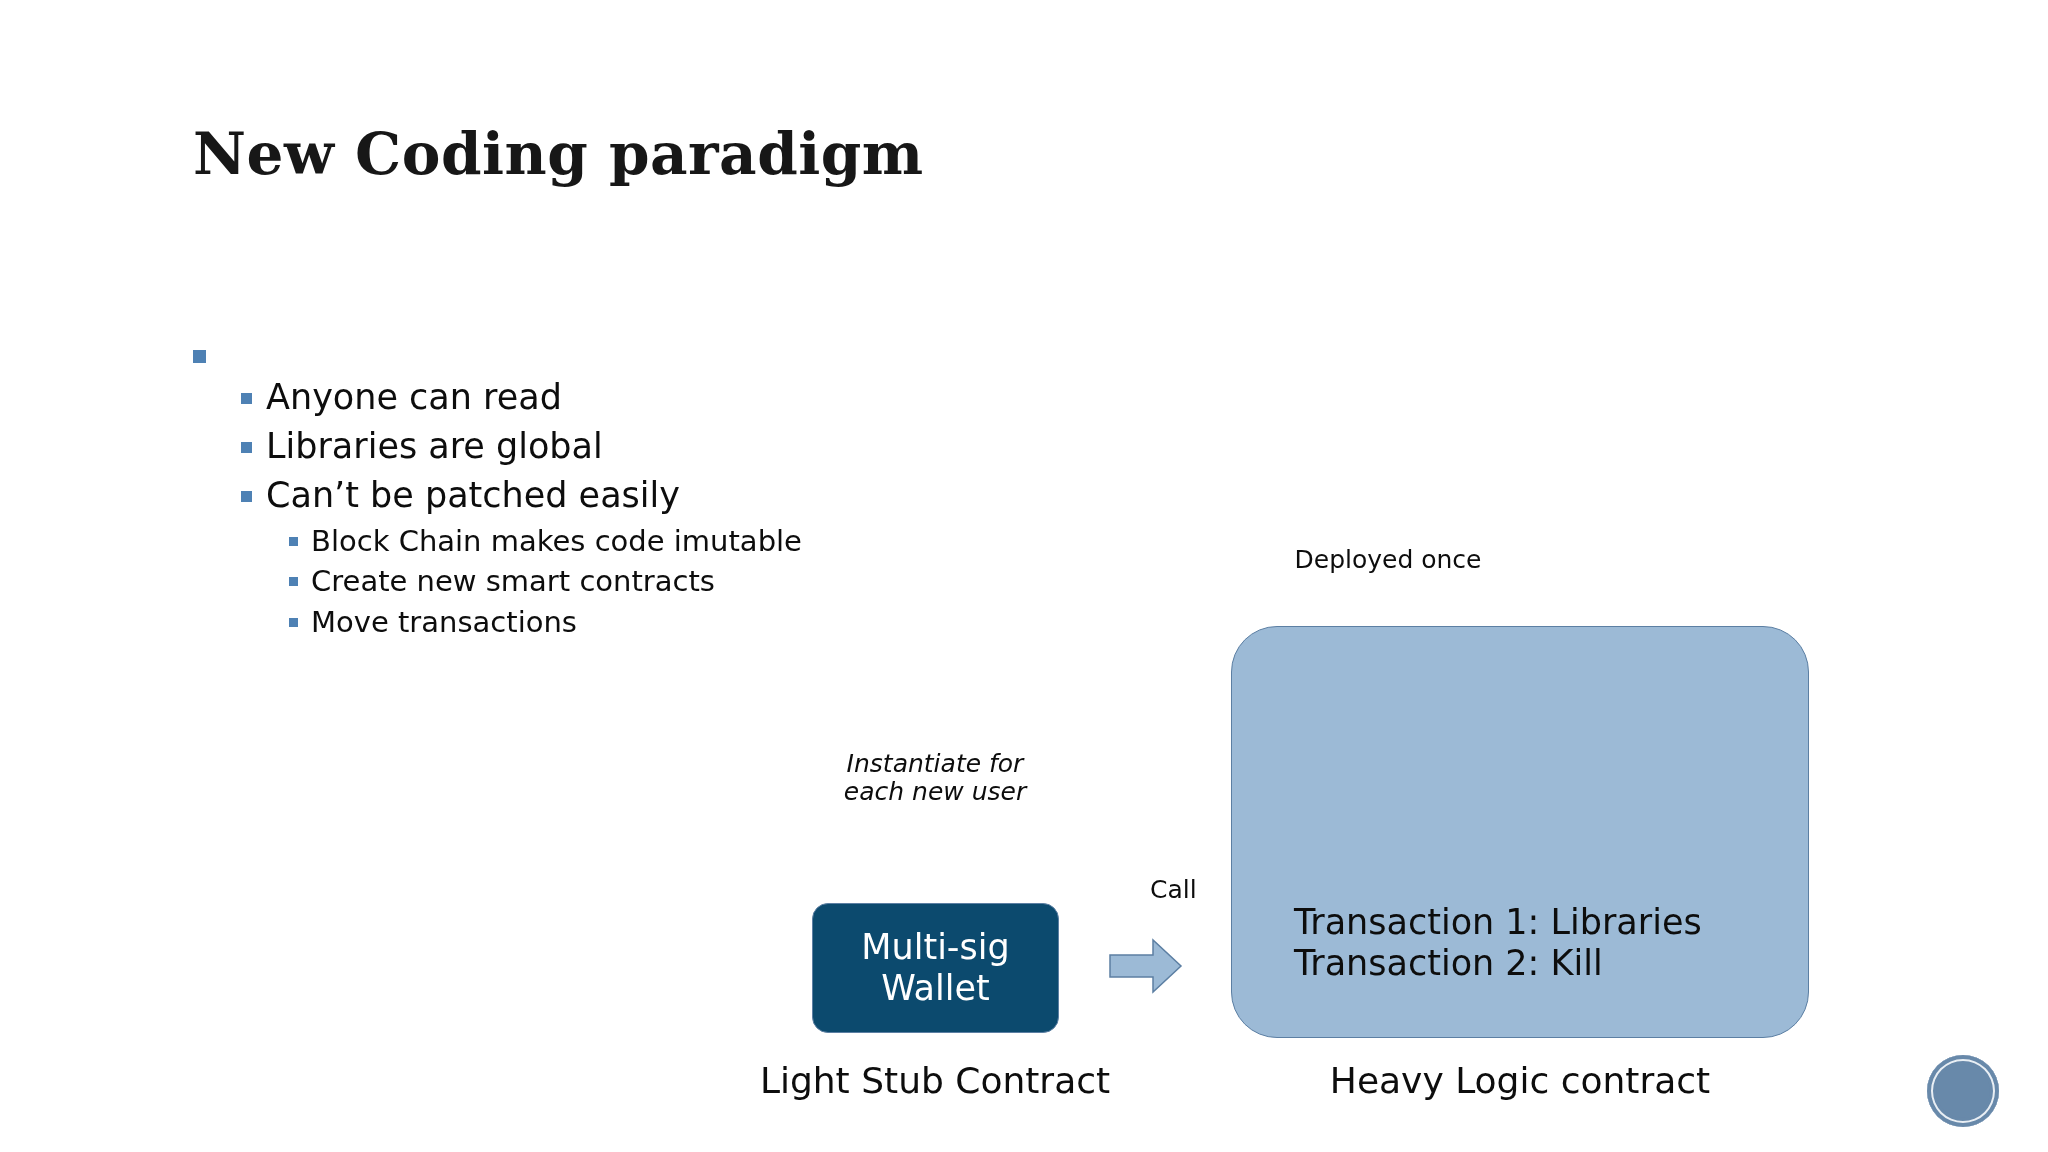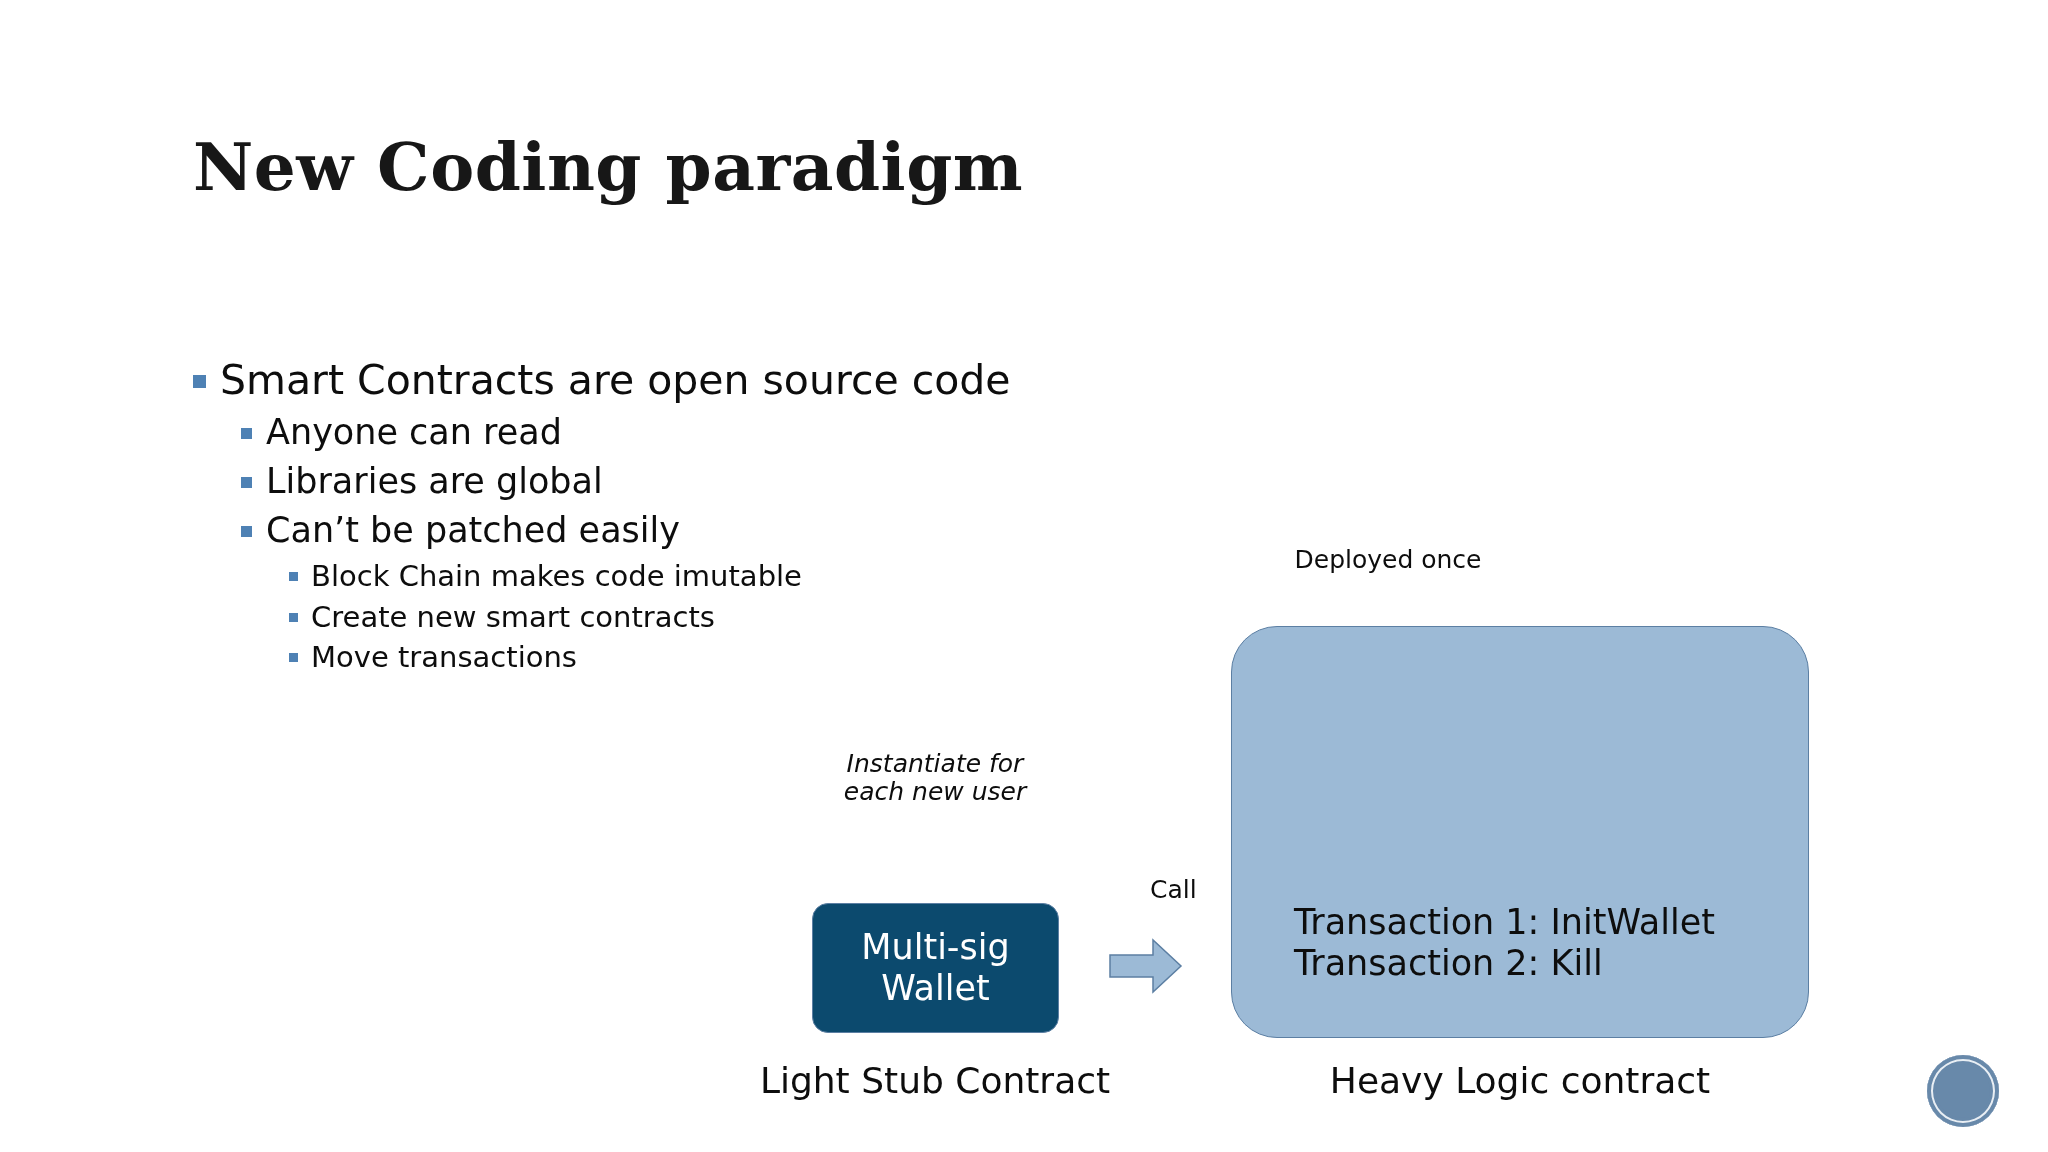--- a/index.html
+++ b/index.html
@@ -13,24 +13,24 @@
     height: 1152px;
     background: #ffffff;
     overflow: hidden;
     font-family: "DejaVu Sans", sans-serif;
   }
 
   
   #slide-title {
     position: absolute;
     left: 193px;
-    top: 134px;
+    top: 125px;
     font-family: "DejaVu Serif", serif;
     font-weight: bold;
-    font-size: 66px;
+    font-size: 58px;
     letter-spacing: 0.5px;
     color: #171717;
     white-space: nowrap;
     line-height: 1.0;
   }
 
   
   #bullet-list {
     position: absolute;
     left: 193px;
@@ -194,21 +194,20 @@
 <body>
 
 <div id="slide">
 
   <div id="slide-title">New Coding paradigm</div>
 
   <div id="bullet-list">
 
     <div class="bullet-row lvl1">
       <span class="bullet-mark"></span>
-      <span class="bullet-text">Smart Contracts are open source code</span>
     </div>
 
     <div class="bullet-row lvl2">
       <span class="bullet-mark"></span>
       <span class="bullet-text">Anyone can read</span>
     </div>
 
     <div class="bullet-row lvl2">
       <span class="bullet-mark"></span>
       <span class="bullet-text">Libraries are global</span>
@@ -243,21 +242,21 @@
     <div class="diag-label" id="instantiate-label">Instantiate for
 each new user</div>
 
     <div class="diag-label" id="call-label">Call</div>
 
     <div id="library-box"></div>
 
     <div id="library-title">Library</div>
 
     <div id="library-tx-list">
-      <div class="library-tx">Transaction 1: InitWallet</div>
+      <div class="library-tx">Transaction 1: Libraries</div>
       <div class="library-tx">Transaction 2: Kill</div>
     </div>
 
     <div id="wallet-box">
       <span id="wallet-label">Multi-sig
 Wallet</span>
     </div>
 
     <svg id="call-arrow" viewBox="0 0 74 56">
       <polygon points="1,17 44,17 44,2 72,28 44,54 44,39 1,39" fill="#9cbad6" stroke="#5c7fa3" stroke-width="1.5"></polygon>

